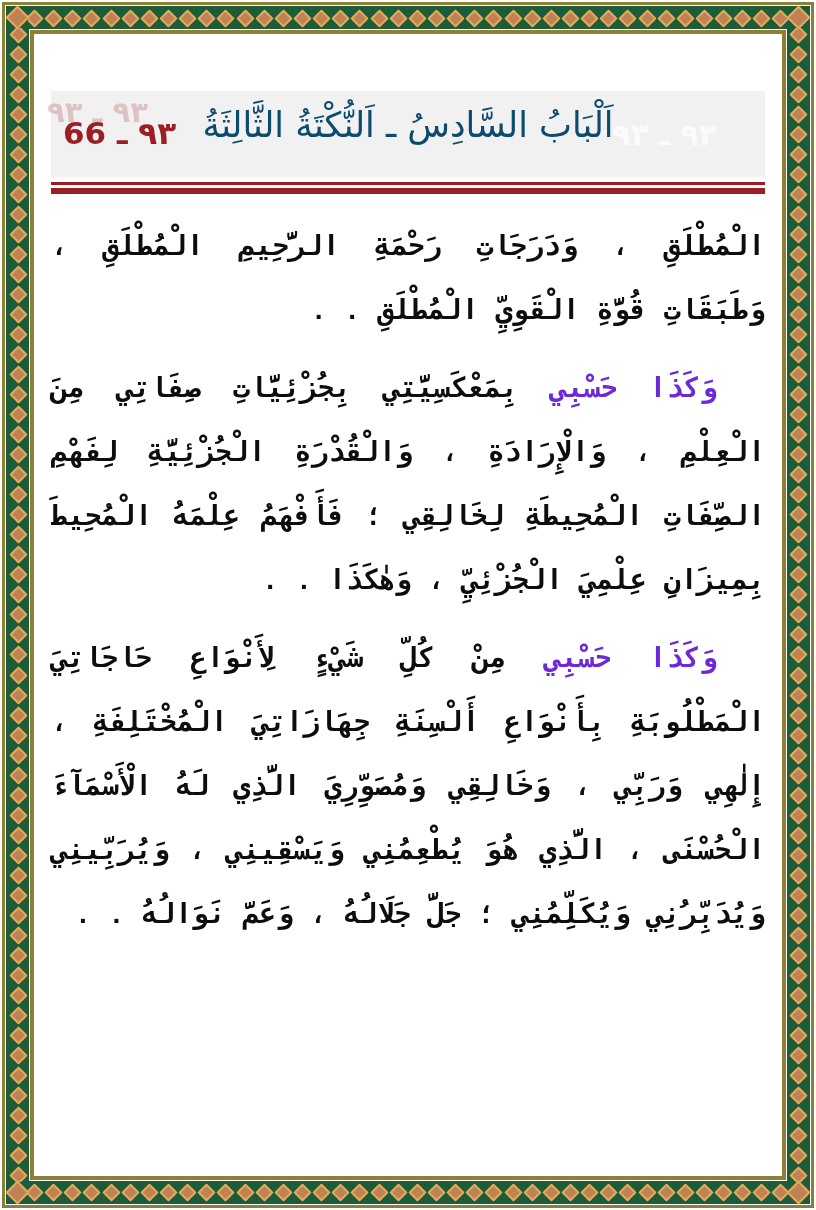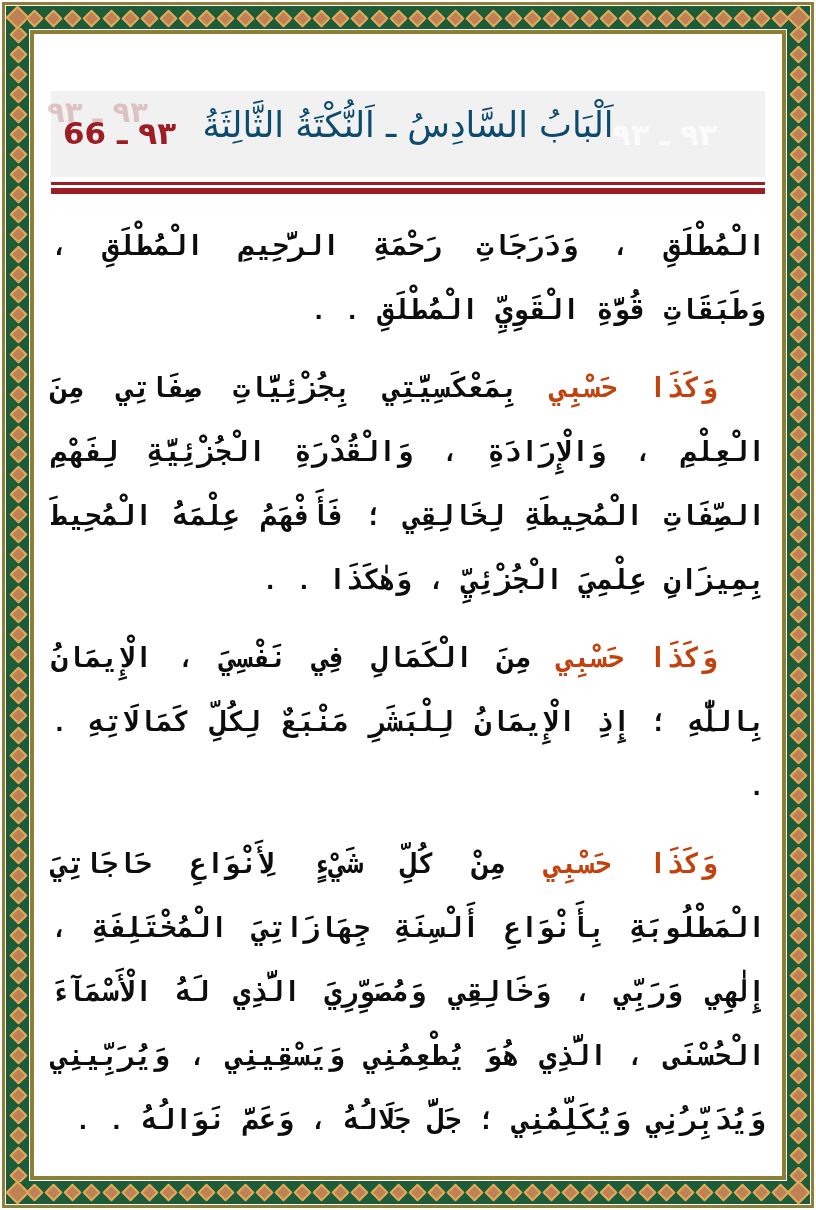--- a/index.html
+++ b/index.html
@@ -65,21 +65,21 @@
   .divider{margin-top:5px;}
   .divider .thin{height:3px;background:#9d1d24;}
   .divider .gap{height:3px;background:#ffffff;}
   .divider .thick{height:6px;background:#9d1d24;}
   .body{
     margin-top:22px;color:#0d0d0d;font-weight:bold;
     font-size:28px;line-height:64px;text-align:justify;
   }
   .body p{margin:0 0 14px 0;font-family:Liberation Mono, monospace;}
   .body p.indent{text-indent:48px;}
-  .lead{color:#c2410c;}
+  .lead{color:#6d28d9;}
 </style>
 </head>
 <body>
 
 <div class="page">
   <div class="frame-outer">
     <div class="frame-green">
       <div class="band band-top">
           <span class="dia"></span>
           <span class="dia"></span>
@@ -301,21 +301,20 @@
 
           <div class="divider">
             <div class="thin"></div>
             <div class="gap"></div>
             <div class="thick"></div>
           </div>
 
           <div class="body">
             <p><span>الْمُطْلَقِ ، وَدَرَجَاتِ رَحْمَةِ الرَّحِيمِ الْمُطْلَقِ ، وَطَبَقَاتِ قُوَّةِ الْقَوِيِّ الْمُطْلَقِ . .</span></p>
             <p class="indent"><span class="lead">وَكَذَا حَسْبِي</span><span> بِمَعْكَسِيَّتِي بِجُزْئِيَّاتِ صِفَاتِي مِنَ الْعِلْمِ ، وَالْإِرَادَةِ ، وَالْقُدْرَةِ الْجُزْئِيَّةِ لِفَهْمِ الصِّفَاتِ الْمُحِيطَةِ لِخَالِقِي ؛ فَأَفْهَمُ عِلْمَهُ الْمُحِيطَ بِمِيزَانِ عِلْمِيَ الْجُزْئِيِّ ، وَهٰكَذَا . .</span></p>
-            <p class="indent"><span class="lead">وَكَذَا حَسْبِي</span><span> مِنَ الْكَمَالِ فِي نَفْسِيَ ، الْإِيمَانُ بِاللّٰهِ ؛ إِذِ الْإِيمَانُ لِلْبَشَرِ مَنْبَعٌ لِكُلِّ كَمَالَاتِهِ . .</span></p>
             <p class="indent"><span class="lead">وَكَذَا حَسْبِي</span><span> مِنْ كُلِّ شَيْءٍ لِأَنْوَاعِ حَاجَاتِيَ الْمَطْلُوبَةِ بِأَنْوَاعِ أَلْسِنَةِ جِهَازَاتِيَ الْمُخْتَلِفَةِ ، إِلٰهِي وَرَبِّي ، وَخَالِقِي وَمُصَوِّرِيَ الَّذِي لَهُ الْأَسْمَآءَ الْحُسْنَى ، الَّذِي هُوَ يُطْعِمُنِي وَيَسْقِينِي ، وَيُرَبِّينِي وَيُدَبِّرُنِي وَيُكَلِّمُنِي ؛ جَلَّ جَلَالُهُ ، وَعَمَّ نَوَالُهُ . .</span></p>
           </div>
 
         </div>
       </div>
     </div>
   </div>
 </div>
 
 </body></html>

